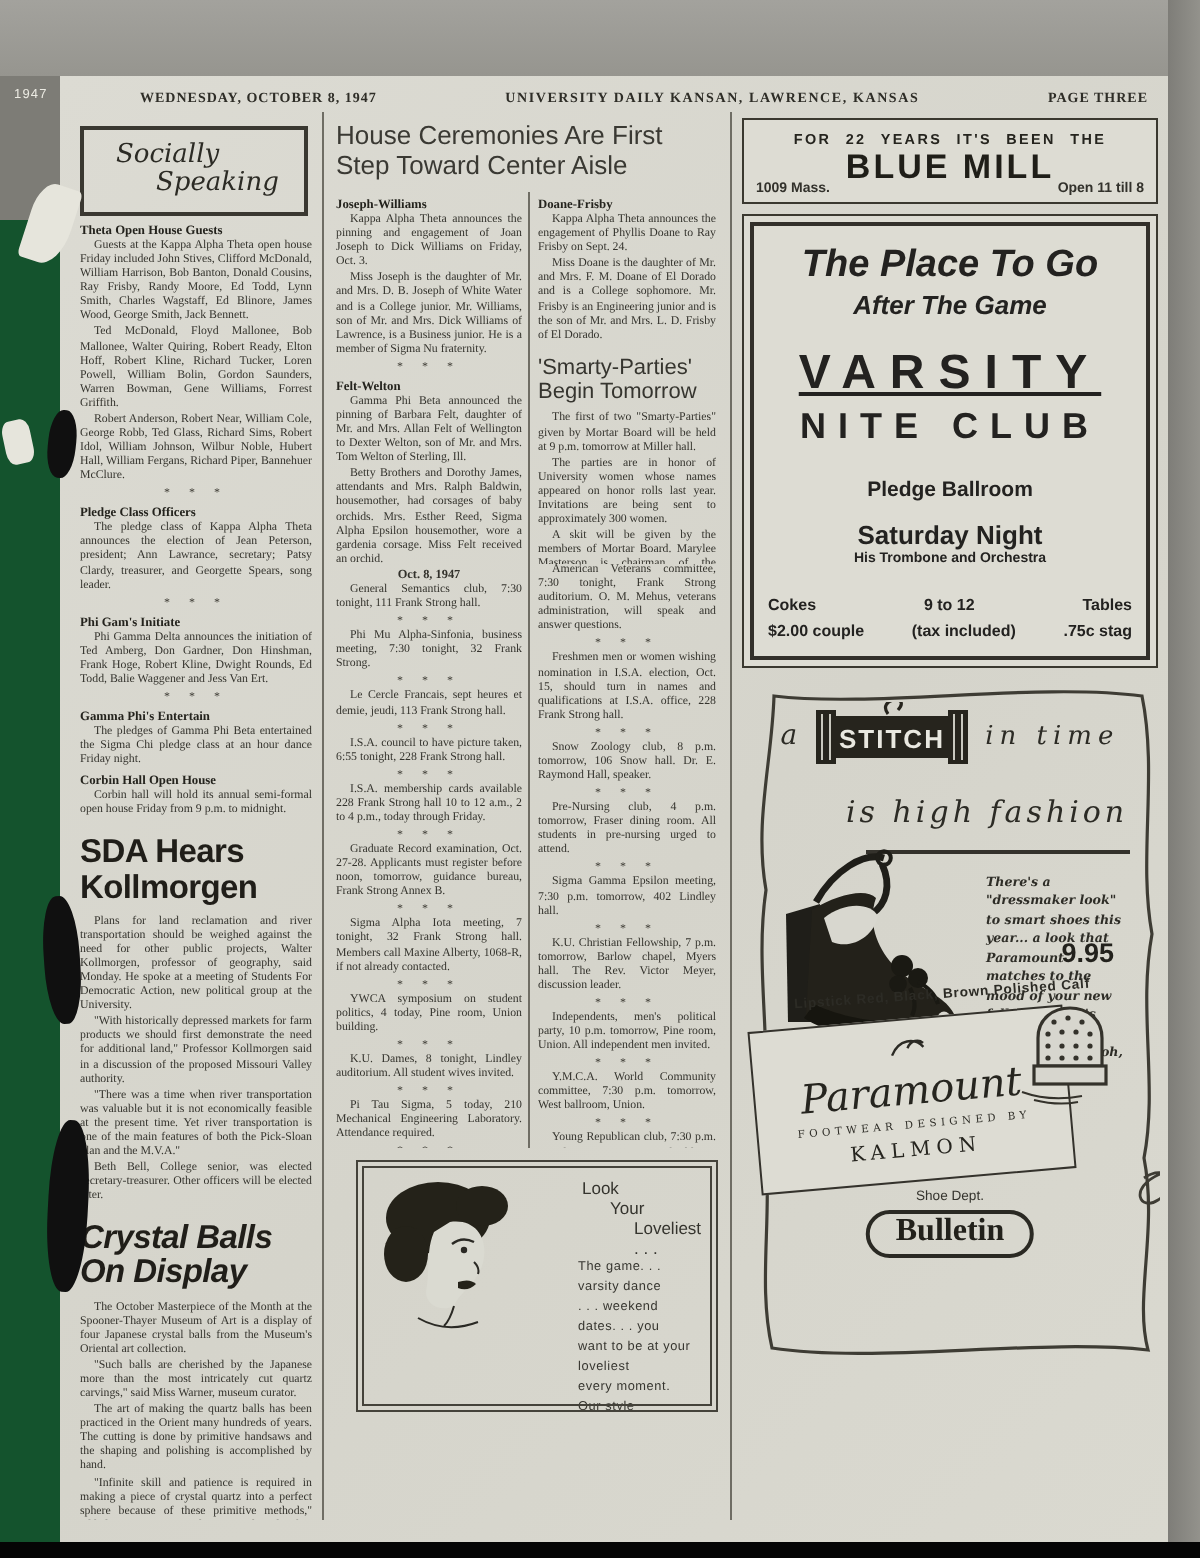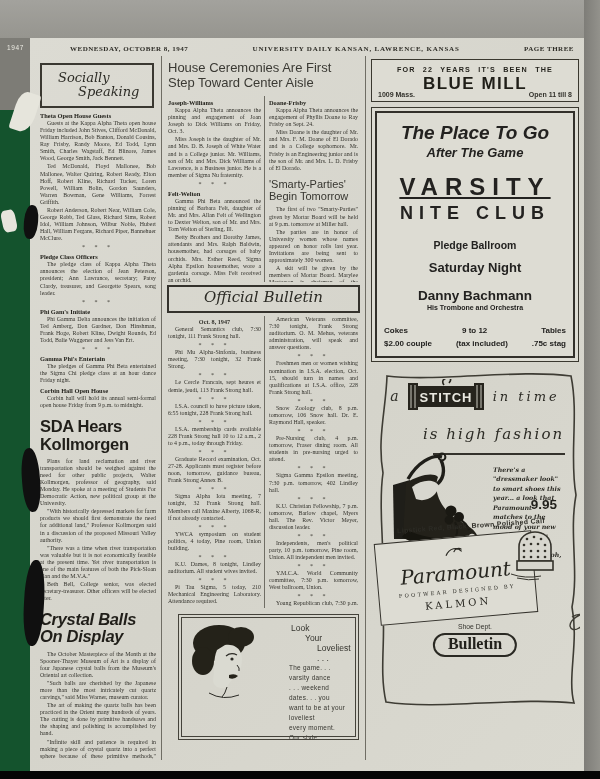--- a/index.html
+++ b/index.html
@@ -187,21 +187,20 @@
               </div>
             <h2 class="smarty-head">'Smarty-Parties' Begin Tomorrow</h2>
             <div class="body-text">
                 <p>The first of two "Smarty-Parties" given by Mortar Board will be held at 9 p.m. tomorrow at Miller hall.</p>
                 <p>The parties are in honor of University women whose names appeared on honor rolls last year. Invitations are being sent to approximately 300 women.</p>
                 <p>A skit will be given by the members of Mortar Board. Marylee Masterson is chairman of the committee.</p>
               </div>
           </div>
         </div>
 
-        <div class="bulletin-banner">Official Bulletin</div>
 
         <div class="bulletin-cols">
           <div class="subcol">
             <div class="bulletin-date">Oct. 8, 1947</div>
             <div class="body-text">
                 <p>General Semantics club, 7:30 tonight, 111 Frank Strong hall.</p>
                 <div class="star-sep">*  *  *</div>
                 <p>Phi Mu Alpha-Sinfonia, business meeting, 7:30 tonight, 32 Frank Strong.</p>
                 <div class="star-sep">*  *  *</div>
                 <p>Le Cercle Francais, sept heures et demie, jeudi, 113 Frank Strong hall.</p>
@@ -283,21 +282,20 @@
         </div>
 
         <div class="ad-v">
           <div class="v-inner">
             <div class="v-l1">The Place To Go</div>
             <div class="v-l2">After The Game</div>
             <div class="v-n1">VARSITY</div>
             <div class="v-n2">NITE CLUB</div>
             <div class="v-venue">Pledge Ballroom</div>
             <div class="v-night">Saturday Night</div>
-            <div class="v-band">Danny Bachmann</div>
             <div class="v-sub">His Trombone and Orchestra</div>
             <div class="v-row">
               <span>Cokes</span>
               <span>9 to 12</span>
               <span>Tables</span>
             </div>
             <div class="v-row v-row2">
               <span>$2.00 couple</span>
               <span>(tax included)</span>
               <span>.75c stag</span>

